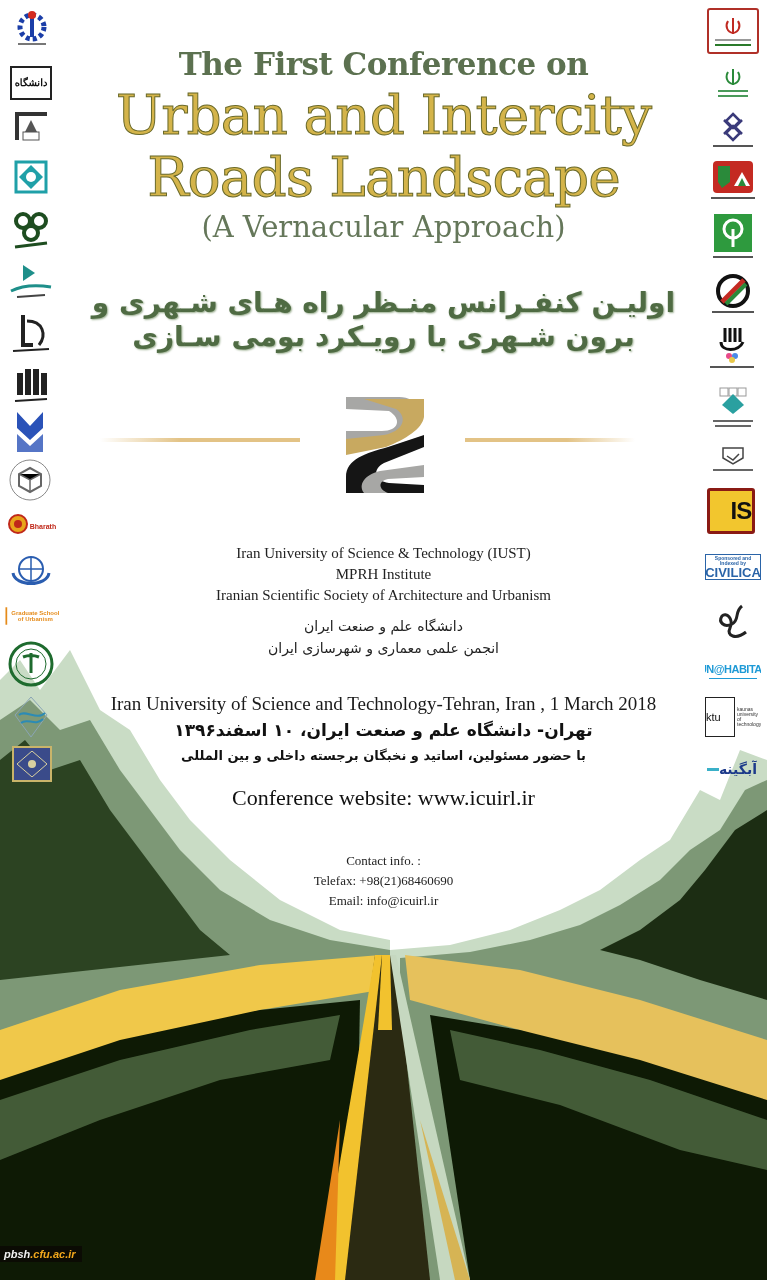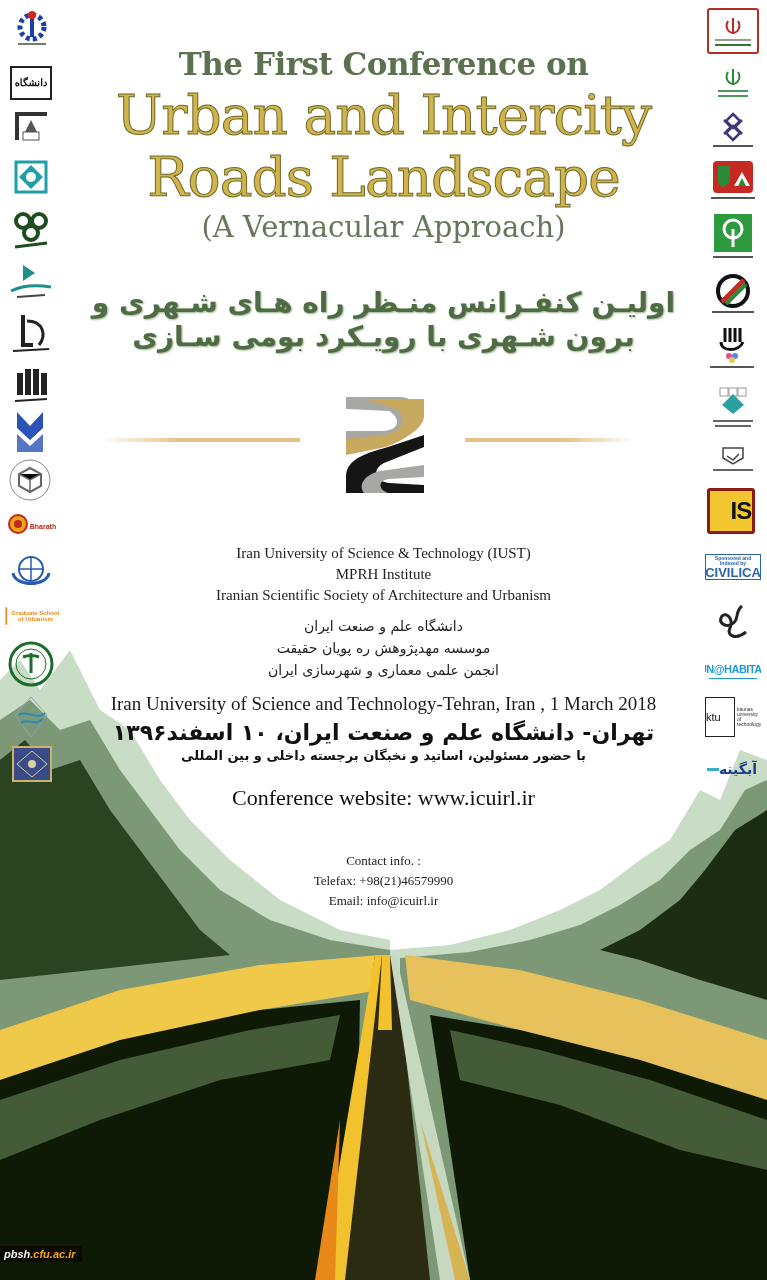--- a/index.html
+++ b/index.html
@@ -17,21 +17,21 @@
 
   
   .divider { top:438px; height:4px; background:linear-gradient(90deg, rgba(232,206,150,0), #e3c386 30%, #e3c386 70%, rgba(232,206,150,0)); }
   .div-left { left:100px; width:200px; background:linear-gradient(90deg, rgba(232,206,150,0), #e3c386 40%, #e3c386); }
   .div-right { left:465px; width:170px; background:linear-gradient(90deg, #e3c386, #e3c386 60%, rgba(232,206,150,0)); }
   .logo { left:344px; top:395px; width:80px; height:98px; }
 
   .org-en { top:543px; font-size:15px; line-height:21px; color:#222; }
   .org-fa { top:615px; font-size:14px; line-height:22px; color:#222; direction:rtl; font-family:"DejaVu Sans", sans-serif; }
   .loc-en { top:693px; font-size:19px; color:#1a1a1a; }
-  .loc-fa { top:720px; font-size:22px; font-weight:bold; color:#111; direction:rtl; font-family:"DejaVu Sans", sans-serif; }
+  .loc-fa { top:720px; font-size:17px; font-weight:bold; color:#111; direction:rtl; font-family:"DejaVu Sans", sans-serif; }
   .loc-fa2 { top:748px; font-size:13px; font-weight:bold; color:#111; direction:rtl; font-family:"DejaVu Sans", sans-serif; }
   .website { top:785px; font-size:22px; color:#111; }
   .contact { top:851px; font-size:13px; line-height:20px; color:#222; }
 
   
   .landscape { left:0; top:560px; width:767px; height:720px; z-index:0; }
   .content { z-index:2; }
 
   
   .sponsor-col { position:absolute; top:0; z-index:3; }
@@ -97,32 +97,31 @@
   <path d="M20,98 C14,90 20,80 36,76 L80,70 L80,82 L44,84 C34,86 34,94 44,98 Z" fill="#a7a7a5"></path>
 </svg>
 
 <div class="center-col org-en content">
   <div>Iran University of Science &amp; Technology (IUST)</div>
   <div>MPRH Institute</div>
   <div>Iranian Scientific Society of Architecture and Urbanism</div>
 </div>
 <div class="center-col org-fa content">
   <div>دانشگاه علم و صنعت ایران</div>
-  <div>موسسه  مهدپژوهش ره پویان حقیقت</div>
   <div>انجمن علمی معماری و شهرسازی ایران</div>
 </div>
 
 <div class="center-col loc-en content">Iran University of Science and Technology-Tehran, Iran , 1 March 2018</div>
 <div class="center-col loc-fa content">تهران- دانشگاه علم و صنعت ایران، ۱۰ اسفند۱۳۹۶</div>
 <div class="center-col loc-fa2 content">با حضور مسئولین، اساتید و نخبگان برجسته داخلی و بین المللی</div>
 <div class="center-col website content">Conference website: www.icuirl.ir</div>
 
 <div class="center-col contact content">
   <div>Contact info. :</div>
-  <div>Telefax: +98(21)46579990</div>
+  <div>Telefax: +98(21)68460690</div>
   <div>Email: info@icuirl.ir</div>
 </div>
 
 <div class="sponsor-col" style="left:0; width:70px; height:800px;">
   <div class="sponsor" style="left:8px;top:6px;width:48px;height:46px;">
     <svg width="40" height="40" viewBox="0 0 40 40">
         <circle cx="20" cy="18" r="12" fill="none" stroke="#1b3ea8" stroke-width="5" stroke-dasharray="4 3"></circle>
         <rect x="18" y="6" width="4" height="22" fill="#1b3ea8"></rect>
         <circle cx="20" cy="6" r="4" fill="#d42a1e"></circle>
         <rect x="6" y="34" width="28" height="2" fill="#777"></rect>

